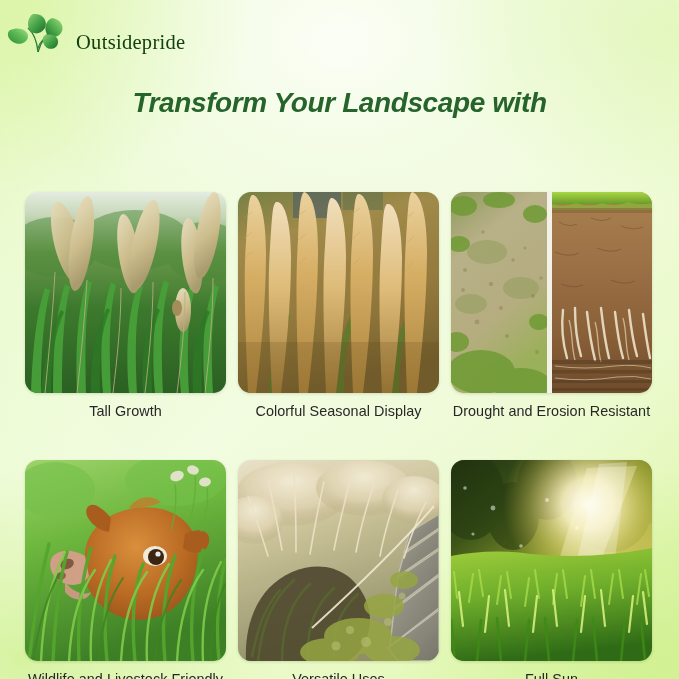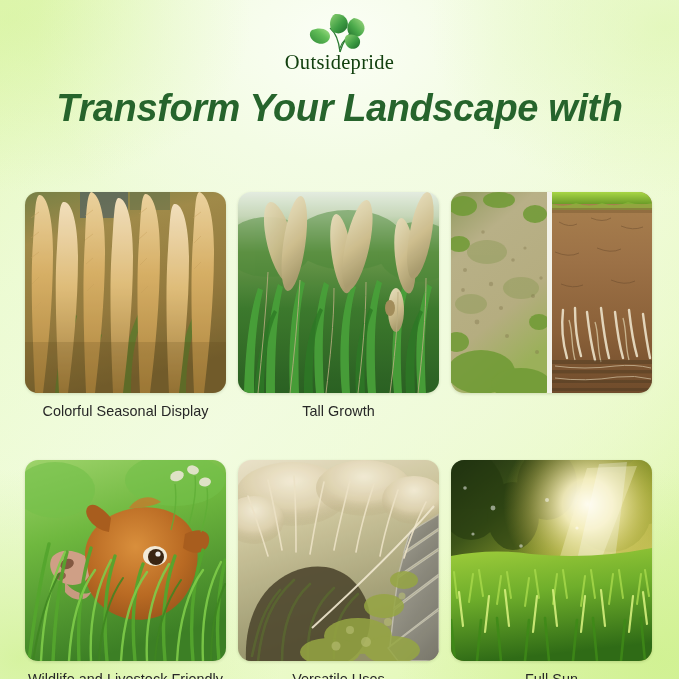--- a/index.html
+++ b/index.html
@@ -27,38 +27,38 @@
       radial-gradient(ellipse 55% 40% at 3% 97%, rgba(205,240,140,0.75), rgba(205,240,140,0) 70%),
       radial-gradient(ellipse 55% 40% at 97% 97%, rgba(205,240,140,0.7), rgba(205,240,140,0) 70%),
       radial-gradient(ellipse 50% 36% at 2% 3%, rgba(214,243,158,0.55), rgba(214,243,158,0) 70%),
       radial-gradient(ellipse 50% 36% at 98% 4%, rgba(214,243,158,0.5), rgba(214,243,158,0) 70%);
     pointer-events:none;
   }
 
   
   .brand {
     position:absolute; top:8px; left:0; right:0;
-    display:flex; flex-direction:column; align-items:center;
+    display:flex; align-items:flex-end;
     z-index:3;
   }
   .brand-mark { width:76px; height:46px; display:block; }
   .brand-name {
     font-family:"Liberation Serif", serif;
     font-size:20.5px;
     letter-spacing:0.3px;
     color:#12400f;
     margin-top:-3px;
     white-space:nowrap;
   }
 
   
   .headline {
     position:absolute; top:86px; left:34px; right:34px;
     text-align:center;
-    font-size:38px;
+    font-size:28px;
     line-height:1.19;
     font-weight:bold;
     font-style:italic;
     letter-spacing:-0.4px;
     color:#26642c;
     z-index:3;
   }
   .headline .l2 { display:block; }
 
   
@@ -130,20 +130,97 @@
   <h1 class="headline">
     <span class="l1">Transform Your Landscape with</span>
   </h1>
 
   <div class="grid">
 
     <div class="cell">
       <div class="thumb">
         <svg viewBox="0 0 201 201" preserveAspectRatio="none">
           <defs>
+            <linearGradient id="g2bg" x1="0" y1="0" x2="0" y2="1">
+              <stop offset="0%" stop-color="#eef3ea"></stop>
+                <stop offset="12%" stop-color="#cfdcc0"></stop>
+              <stop offset="30%" stop-color="#6f9b4e"></stop>
+                <stop offset="58%" stop-color="#3e7a2e"></stop>
+              <stop offset="100%" stop-color="#2b5f22"></stop>
+            </linearGradient>
+            <linearGradient id="g2pl" x1="0" y1="0" x2="0.3" y2="1">
+              <stop offset="0%" stop-color="#f2e6c8"></stop>
+                <stop offset="60%" stop-color="#d6c193"></stop>
+              <stop offset="100%" stop-color="#b09e72"></stop>
+            </linearGradient>
+          </defs>
+          <rect width="201" height="201" fill="url(#g2bg)"></rect>
+          <g opacity="0.5" fill="#4f8a3a">
+            <ellipse cx="30" cy="55" rx="45" ry="30"></ellipse>
+              <ellipse cx="110" cy="48" rx="55" ry="30"></ellipse>
+            <ellipse cx="180" cy="60" rx="40" ry="30"></ellipse>
+          </g>
+          <g fill="#4aa33a" opacity="0.95">
+            <path d="M6 201 C8 150 12 120 20 96 L25 98 C19 124 16 156 16 201 Z"></path>
+            <path d="M28 201 C28 148 32 118 40 92 L45 95 C39 120 37 154 37 201 Z"></path>
+            <path d="M52 201 C50 146 54 114 62 88 L67 91 C60 118 60 152 61 201 Z"></path>
+            <path d="M78 201 C74 150 78 116 86 90 L91 93 C84 120 84 154 86 201 Z"></path>
+            <path d="M104 201 C100 152 104 118 113 92 L118 95 C110 122 110 156 112 201 Z"></path>
+            <path d="M130 201 C126 150 130 116 139 88 L144 91 C136 120 136 154 138 201 Z"></path>
+            <path d="M156 201 C152 152 156 118 165 94 L170 97 C162 124 162 158 164 201 Z"></path>
+            <path d="M180 201 C176 150 180 118 189 92 L194 95 C186 122 186 156 188 201 Z"></path>
+          </g>
+          <g fill="#2f7a26" opacity="0.8">
+            <path d="M16 201 C20 160 26 136 36 118 L39 120 C30 140 26 166 26 201 Z"></path>
+            <path d="M66 201 C66 158 72 134 82 116 L85 118 C76 138 74 164 75 201 Z"></path>
+            <path d="M118 201 C116 160 122 134 132 116 L135 118 C126 140 126 166 127 201 Z"></path>
+            <path d="M168 201 C166 160 172 136 182 118 L185 120 C176 140 176 166 177 201 Z"></path>
+          </g>
+          <g>
+            <g transform="translate(12,10) rotate(-14 20 0)">
+                <ellipse cx="20" cy="42" rx="13" ry="42" fill="url(#g2pl)" opacity="0.95"></ellipse>
+              </g>
+            <g transform="translate(48,4) rotate(8 15 0)">
+                <ellipse cx="15" cy="48" rx="11" ry="48" fill="url(#g2pl)"></ellipse>
+              </g>
+            <g transform="translate(84,22) rotate(-8 14 0)">
+                <ellipse cx="14" cy="40" rx="10" ry="40" fill="url(#g2pl)"></ellipse>
+              </g>
+            <g transform="translate(114,8) rotate(12 15 0)">
+                <ellipse cx="15" cy="46" rx="12" ry="46" fill="url(#g2pl)"></ellipse>
+              </g>
+            <g transform="translate(150,26) rotate(-6 13 0)">
+                <ellipse cx="13" cy="38" rx="10" ry="38" fill="url(#g2pl)"></ellipse>
+              </g>
+            <g transform="translate(176,0) rotate(10 14 0)">
+                <ellipse cx="14" cy="44" rx="11" ry="44" fill="url(#g2pl)"></ellipse>
+              </g>
+            <g transform="translate(146,96)">
+                <ellipse cx="12" cy="22" rx="8" ry="22" fill="url(#g2pl)"></ellipse>
+              </g>
+          </g>
+          <g stroke="#c3b187" stroke-width="1" fill="none" opacity="0.85">
+            <path d="M30 80 C28 120 24 160 20 201"></path>
+              <path d="M62 88 C60 124 56 164 52 201"></path>
+            <path d="M96 96 C96 130 92 168 88 201"></path>
+              <path d="M128 90 C128 126 124 166 120 201"></path>
+            <path d="M160 100 C160 134 156 170 152 201"></path>
+              <path d="M188 86 C188 124 184 164 180 201"></path>
+          </g>
+          <ellipse cx="152" cy="116" rx="5" ry="8" fill="#a98f5e"></ellipse>
+          <rect width="201" height="201" fill="#2f7a26" opacity="0.05"></rect>
+        </svg>
+      </div>
+      <div class="caption">Tall Growth</div>
+    </div>
+
+    <div class="cell">
+      <div class="thumb">
+        <svg viewBox="0 0 201 201" preserveAspectRatio="none">
+          <defs>
             <linearGradient id="g1bg" x1="0" y1="0" x2="0.25" y2="1">
               <stop offset="0%" stop-color="#6d7f4a"></stop>
                 <stop offset="25%" stop-color="#9b8a4e"></stop>
               <stop offset="65%" stop-color="#8d7740"></stop>
                 <stop offset="100%" stop-color="#6d5c30"></stop>
             </linearGradient>
             <linearGradient id="g1pl" x1="0" y1="0" x2="0" y2="1">
               <stop offset="0%" stop-color="#f0dcae"></stop>
                 <stop offset="40%" stop-color="#d9b46e"></stop>
               <stop offset="100%" stop-color="#a8823f"></stop>
@@ -193,97 +270,20 @@
             <path d="M68 18 L60 24 M68 42 L60 48 M68 66 L61 72 M69 92 L62 99" fill="none"></path>
             <path d="M122 16 L114 22 M122 40 L114 47 M122 66 L115 73 M123 94 L116 101" fill="none"></path>
             <path d="M176 20 L168 26 M176 44 L169 51 M176 70 L169 77" fill="none"></path>
           </g>
           <rect width="201" height="201" fill="url(#g1warm)" opacity="0"></rect>
           <rect width="201" height="201" fill="#c98a2a" opacity="0.12"></rect>
           <rect y="150" width="201" height="51" fill="#5a4318" opacity="0.18"></rect>
         </svg>
       </div>
       <div class="caption">Colorful Seasonal Display</div>
-    </div>
-
-    <div class="cell">
-      <div class="thumb">
-        <svg viewBox="0 0 201 201" preserveAspectRatio="none">
-          <defs>
-            <linearGradient id="g2bg" x1="0" y1="0" x2="0" y2="1">
-              <stop offset="0%" stop-color="#eef3ea"></stop>
-                <stop offset="12%" stop-color="#cfdcc0"></stop>
-              <stop offset="30%" stop-color="#6f9b4e"></stop>
-                <stop offset="58%" stop-color="#3e7a2e"></stop>
-              <stop offset="100%" stop-color="#2b5f22"></stop>
-            </linearGradient>
-            <linearGradient id="g2pl" x1="0" y1="0" x2="0.3" y2="1">
-              <stop offset="0%" stop-color="#f2e6c8"></stop>
-                <stop offset="60%" stop-color="#d6c193"></stop>
-              <stop offset="100%" stop-color="#b09e72"></stop>
-            </linearGradient>
-          </defs>
-          <rect width="201" height="201" fill="url(#g2bg)"></rect>
-          <g opacity="0.5" fill="#4f8a3a">
-            <ellipse cx="30" cy="55" rx="45" ry="30"></ellipse>
-              <ellipse cx="110" cy="48" rx="55" ry="30"></ellipse>
-            <ellipse cx="180" cy="60" rx="40" ry="30"></ellipse>
-          </g>
-          <g fill="#4aa33a" opacity="0.95">
-            <path d="M6 201 C8 150 12 120 20 96 L25 98 C19 124 16 156 16 201 Z"></path>
-            <path d="M28 201 C28 148 32 118 40 92 L45 95 C39 120 37 154 37 201 Z"></path>
-            <path d="M52 201 C50 146 54 114 62 88 L67 91 C60 118 60 152 61 201 Z"></path>
-            <path d="M78 201 C74 150 78 116 86 90 L91 93 C84 120 84 154 86 201 Z"></path>
-            <path d="M104 201 C100 152 104 118 113 92 L118 95 C110 122 110 156 112 201 Z"></path>
-            <path d="M130 201 C126 150 130 116 139 88 L144 91 C136 120 136 154 138 201 Z"></path>
-            <path d="M156 201 C152 152 156 118 165 94 L170 97 C162 124 162 158 164 201 Z"></path>
-            <path d="M180 201 C176 150 180 118 189 92 L194 95 C186 122 186 156 188 201 Z"></path>
-          </g>
-          <g fill="#2f7a26" opacity="0.8">
-            <path d="M16 201 C20 160 26 136 36 118 L39 120 C30 140 26 166 26 201 Z"></path>
-            <path d="M66 201 C66 158 72 134 82 116 L85 118 C76 138 74 164 75 201 Z"></path>
-            <path d="M118 201 C116 160 122 134 132 116 L135 118 C126 140 126 166 127 201 Z"></path>
-            <path d="M168 201 C166 160 172 136 182 118 L185 120 C176 140 176 166 177 201 Z"></path>
-          </g>
-          <g>
-            <g transform="translate(12,10) rotate(-14 20 0)">
-                <ellipse cx="20" cy="42" rx="13" ry="42" fill="url(#g2pl)" opacity="0.95"></ellipse>
-              </g>
-            <g transform="translate(48,4) rotate(8 15 0)">
-                <ellipse cx="15" cy="48" rx="11" ry="48" fill="url(#g2pl)"></ellipse>
-              </g>
-            <g transform="translate(84,22) rotate(-8 14 0)">
-                <ellipse cx="14" cy="40" rx="10" ry="40" fill="url(#g2pl)"></ellipse>
-              </g>
-            <g transform="translate(114,8) rotate(12 15 0)">
-                <ellipse cx="15" cy="46" rx="12" ry="46" fill="url(#g2pl)"></ellipse>
-              </g>
-            <g transform="translate(150,26) rotate(-6 13 0)">
-                <ellipse cx="13" cy="38" rx="10" ry="38" fill="url(#g2pl)"></ellipse>
-              </g>
-            <g transform="translate(176,0) rotate(10 14 0)">
-                <ellipse cx="14" cy="44" rx="11" ry="44" fill="url(#g2pl)"></ellipse>
-              </g>
-            <g transform="translate(146,96)">
-                <ellipse cx="12" cy="22" rx="8" ry="22" fill="url(#g2pl)"></ellipse>
-              </g>
-          </g>
-          <g stroke="#c3b187" stroke-width="1" fill="none" opacity="0.85">
-            <path d="M30 80 C28 120 24 160 20 201"></path>
-              <path d="M62 88 C60 124 56 164 52 201"></path>
-            <path d="M96 96 C96 130 92 168 88 201"></path>
-              <path d="M128 90 C128 126 124 166 120 201"></path>
-            <path d="M160 100 C160 134 156 170 152 201"></path>
-              <path d="M188 86 C188 124 184 164 180 201"></path>
-          </g>
-          <ellipse cx="152" cy="116" rx="5" ry="8" fill="#a98f5e"></ellipse>
-          <rect width="201" height="201" fill="#2f7a26" opacity="0.05"></rect>
-        </svg>
-      </div>
-      <div class="caption">Tall Growth</div>
     </div>
 
     <div class="cell">
       <div class="thumb">
         <svg viewBox="0 0 201 201" preserveAspectRatio="none">
           <defs>
             <linearGradient id="g3dry" x1="0" y1="0" x2="0.4" y2="1">
               <stop offset="0%" stop-color="#8f9a5d"></stop>
                 <stop offset="30%" stop-color="#b8b087"></stop>
               <stop offset="70%" stop-color="#b5ad80"></stop>
@@ -363,20 +363,21 @@
               <rect x="101" y="178" width="100" height="3.4"></rect>
             <rect x="101" y="188" width="100" height="3"></rect>
               <rect x="101" y="196" width="100" height="3"></rect>
           </g>
           <g stroke="#e4d7b8" stroke-width="1" opacity="0.6" fill="none">
             <path d="M104 174 q30 4 60 0 q20 -2 36 2"></path>
               <path d="M104 186 q30 4 62 -1 q18 -2 34 2"></path>
           </g>
         </svg>
       </div>
+      <div class="caption">Drought and Erosion Resistant</div>
     </div>
 
     <div class="cell r2">
       <div class="thumb">
         <svg viewBox="0 0 201 201" preserveAspectRatio="none">
           <defs>
             <linearGradient id="g4bg" x1="0" y1="0" x2="0.3" y2="1">
               <stop offset="0%" stop-color="#9ed36b"></stop>
                 <stop offset="40%" stop-color="#6fb83f"></stop>
               <stop offset="100%" stop-color="#3c7f25"></stop>

